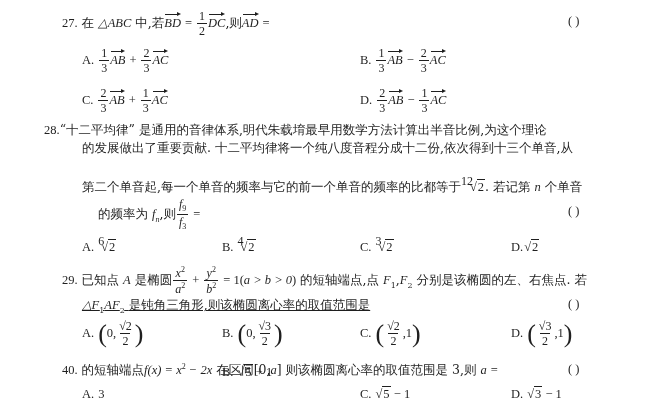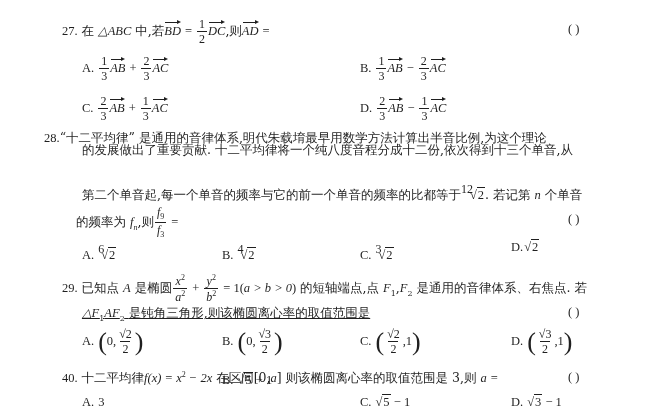--- a/index.html
+++ b/index.html
@@ -3,21 +3,21 @@
 <meta charset="utf-8">
 <style>
   html, body { margin: 0; padding: 0; }
   body {
     width: 649px; height: 408px; overflow: hidden;
     background: #ffffff; color: #1f1f1f;
     font-family: "DejaVu Serif", "Liberation Serif", serif;
     font-size: 12.5px;
     position: relative;
   }
-  .abs { position: absolute; white-space: nowrap; margin-top: 8px; }
+  .abs { position: absolute; white-space: nowrap; }
   .qnum { font-family: "Liberation Serif", serif; }
   .it { font-style: italic; font-family: "Liberation Serif", serif; }
   .rm { font-family: "Liberation Serif", serif; }
   .frac { display: inline-flex; flex-direction: column; align-items: center; vertical-align: middle; line-height: 1; margin: 0 1px; font-family: "Liberation Serif", serif; font-size: 12px; }
   .frac .num { padding: 0 2px 1px; }
   .frac .den { border-top: 1px solid #1f1f1f; padding: 1px 2px 0; }
   .vec { position: relative; display: inline-block; font-style: italic; font-family: "Liberation Serif", serif; padding-top: 4px; }
   .vec::before { content: ""; position: absolute; left: 1px; right: 2px; top: 2px; border-top: 1px solid #1f1f1f; }
   .vec::after { content: ""; position: absolute; right: 0px; top: 0px; border-left: 4px solid #1f1f1f; border-top: 2.5px solid transparent; border-bottom: 2.5px solid transparent; }
   .bracket { display: inline-block; width: 60px; text-align: left; font-family: "Liberation Serif", serif; }
@@ -93,27 +93,27 @@
         <span class="num">1</span>
         <span class="den">3</span>
       </span><span class="vec">AC</span>
   </div>
 </div>
 
 <div>
   <div class="abs" style="left:44px; top:122px;">
     <span class="qnum">28.</span><span>“十二平均律” 是通用的音律体系,明代朱载堉最早用数学方法计算出半音比例,为这个理论</span>
   </div>
-  <div class="abs" style="left:82px; top:134px;">的发展做出了重要贡献. 十二平均律将一个纯八度音程分成十二份,依次得到十三个单音,从</div>
+  <div class="abs" style="left:82px; top:140px;">的发展做出了重要贡献. 十二平均律将一个纯八度音程分成十二份,依次得到十三个单音,从</div>
   <div class="abs" style="left:82px; top:174px;">
     <span>第二个单音起,每一个单音的频率与它的前一个单音的频率的比都等于</span><span class="rad"><span class="idx">12</span>√<span class="body">2</span></span><span>. 若记第</span>
     <span class="it">n</span>
     <span>个单音</span>
   </div>
-  <div class="abs" style="left:76px; top:198px;">
+  <div class="abs" style="left:98px; top:198px;">
     <span>的频率为</span>
     <span class="it">f</span><sub class="it">n</sub><span>,则</span><span class="frac">
         <span class="num"><span class="it">f</span><sub>9</sub></span>
         <span class="den"><span class="it">f</span><sub>3</sub></span>
       </span>
     <span class="rm">=</span>
   </div>
   <div class="abs bracket" style="left:568px; top:204px;">(        )</div>
 
   <div class="abs" style="left:82px; top:234px;">
@@ -121,21 +121,21 @@
     <span class="rad"><span class="idx">6</span>√<span class="body">2</span></span>
   </div>
   <div class="abs" style="left:222px; top:234px;">
     <span class="rm">B.</span>
     <span class="rad"><span class="idx">4</span>√<span class="body">2</span></span>
   </div>
   <div class="abs" style="left:360px; top:234px;">
     <span class="rm">C.</span>
     <span class="rad"><span class="idx">3</span>√<span class="body">2</span></span>
   </div>
-  <div class="abs" style="left:511px; top:226px;">
+  <div class="abs" style="left:511px; top:234px;">
     <span class="rm">D.</span>
     <span class="rad"><span class="idx"></span>√<span class="body">2</span></span>
   </div>
 </div>
 
 <div>
   <div class="abs" style="left:62px; top:266px;">
     <span class="qnum">29.</span>
     <span>已知点</span>
     <span class="it">A</span>
@@ -144,21 +144,21 @@
         <span class="den"><span class="it">a</span><sup>2</sup></span>
       </span>
     <span class="rm">+</span>
     <span class="frac">
         <span class="num"><span class="it">y</span><sup>2</sup></span>
         <span class="den"><span class="it">b</span><sup>2</sup></span>
       </span>
     <span class="rm">= 1(</span><span class="it">a &gt; b &gt; 0</span><span class="rm">)</span>
     <span>的短轴端点,点</span>
     <span class="it">F</span><sub>1</sub><span>,</span><span class="it">F</span><sub>2</sub>
-    <span>是通用的音律体系、右焦点. 若</span>
+    <span>分别是该椭圆的左、右焦点. 若</span>
   </div>
   <div class="abs" style="left:82px; top:297px;text-decoration:underline;">
     <span class="it">△F</span><sub>1</sub><span class="it">AF</span><sub>2</sub>
     <span>是钝角三角形,则该椭圆离心率的取值范围是</span>
   </div>
   <div class="abs bracket" style="left:568px; top:297px;">(        )</div>
 
   <div class="abs" style="left:82px; top:320px;">
     <span class="rm">A.</span>
     <span class="bigparen">(</span><span class="rm">0,</span><span class="frac">
@@ -185,21 +185,21 @@
     <span class="bigparen">(</span><span class="rm"></span><span class="frac">
         <span class="num">√3</span>
         <span class="den">2</span>
       </span><span class="rm">,1</span><span class="bigparen">)</span>
   </div>
 </div>
 
 <div>
   <div class="abs" style="left:62px; top:362px;">
     <span class="qnum">40.</span>
-    <span>十二平均律</span><span class="it">f(x) = x</span><sup class="rm">2</sup><span class="it"> − 2x</span>
+    <span>的短轴端点</span><span class="it">f(x) = x</span><sup class="rm">2</sup><span class="it"> − 2x</span>
     <span>在区间[0,</span><span class="it">a</span><span>] 则该椭圆离心率的取值范围是 3,则</span>
     <span class="it">a</span>
     <span class="rm">=</span>
   </div>
   <div class="abs bracket" style="left:568px; top:362px;">(        )</div>
 
   <div class="abs" style="left:82px; top:386px;">
     <span class="rm">A.</span>
     <span class="rm">3</span>
   </div>

